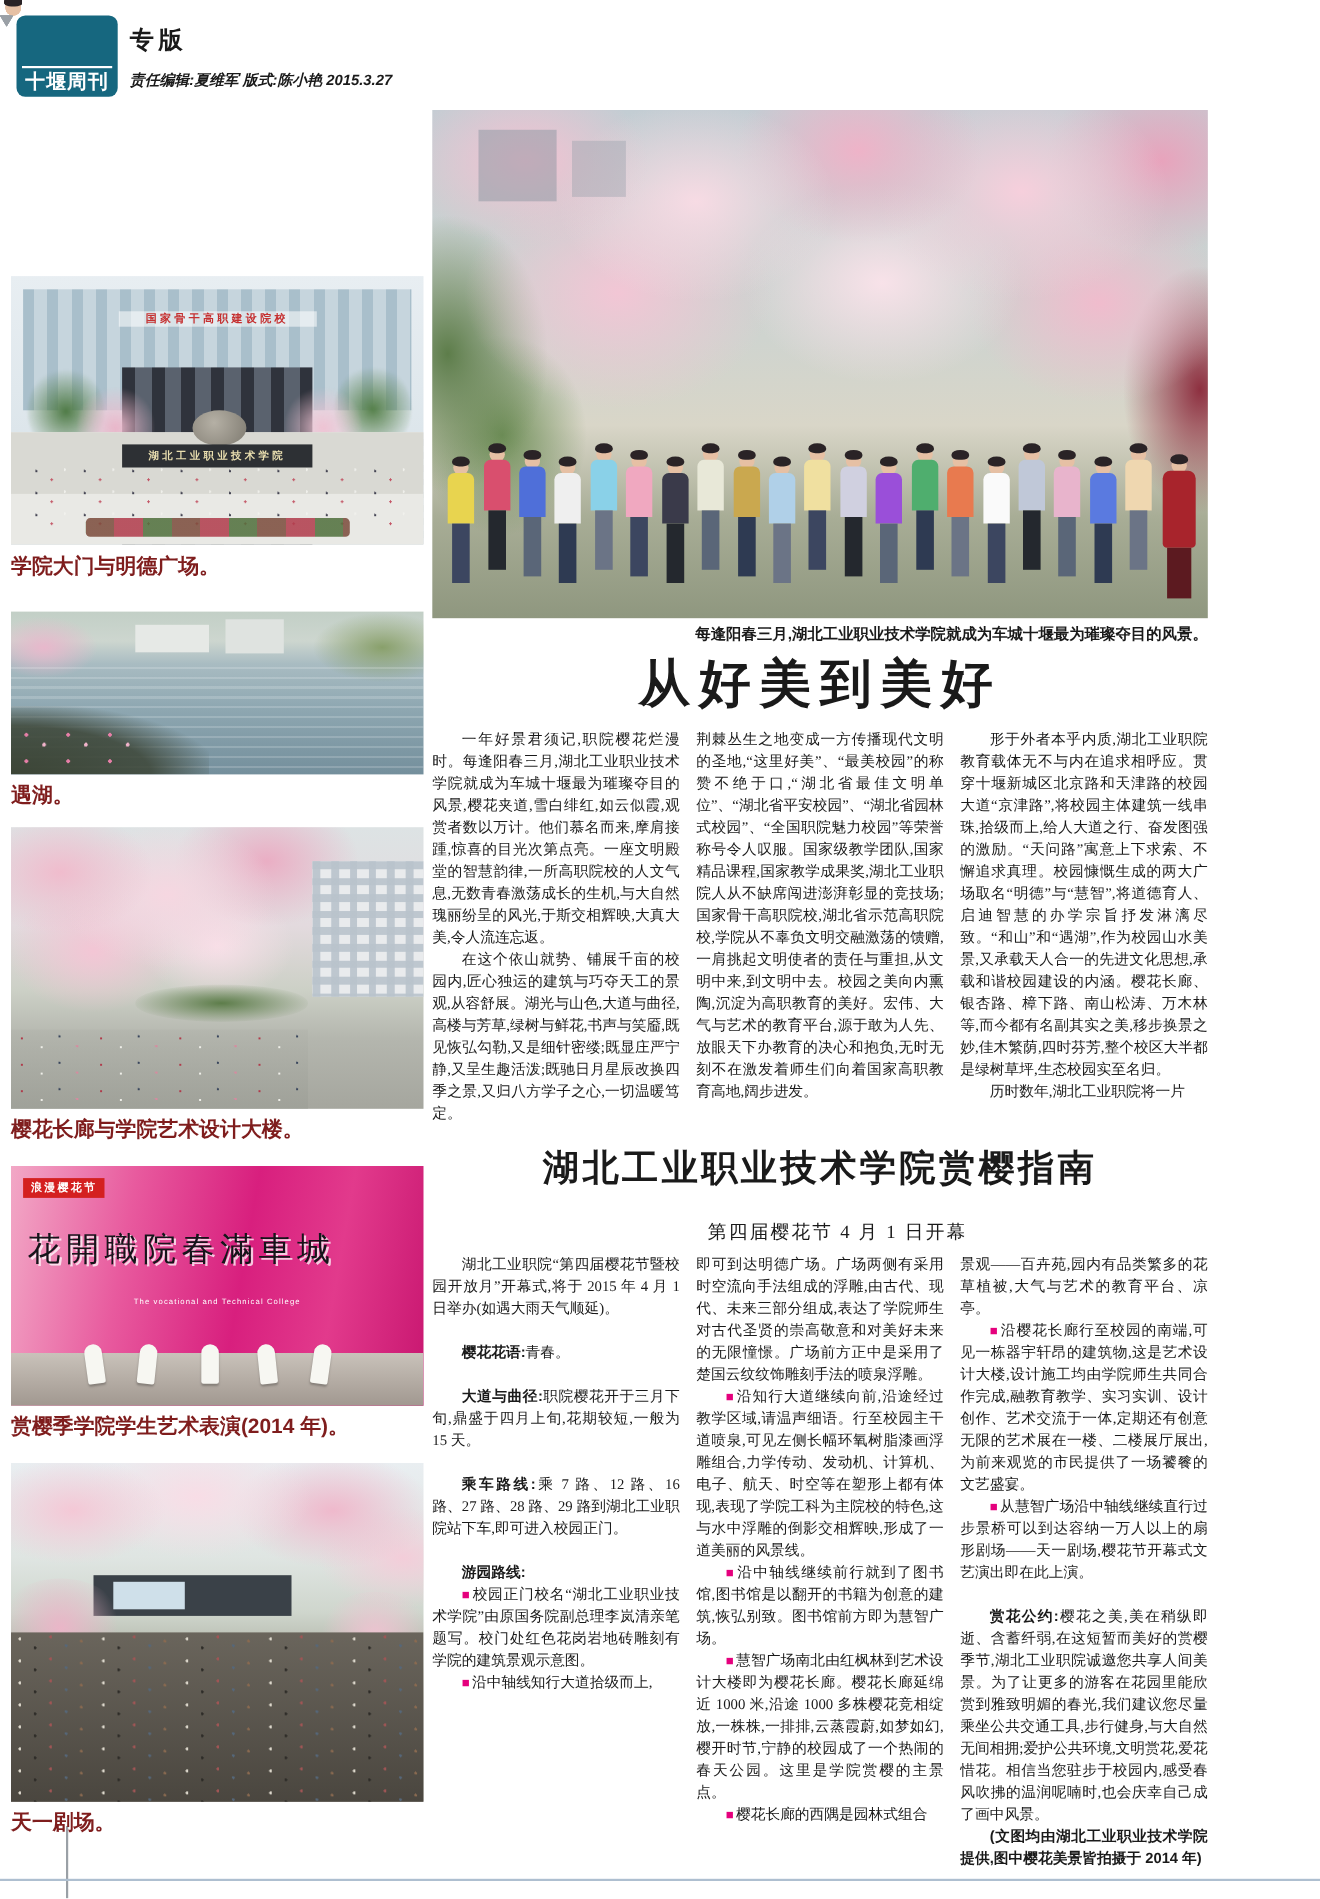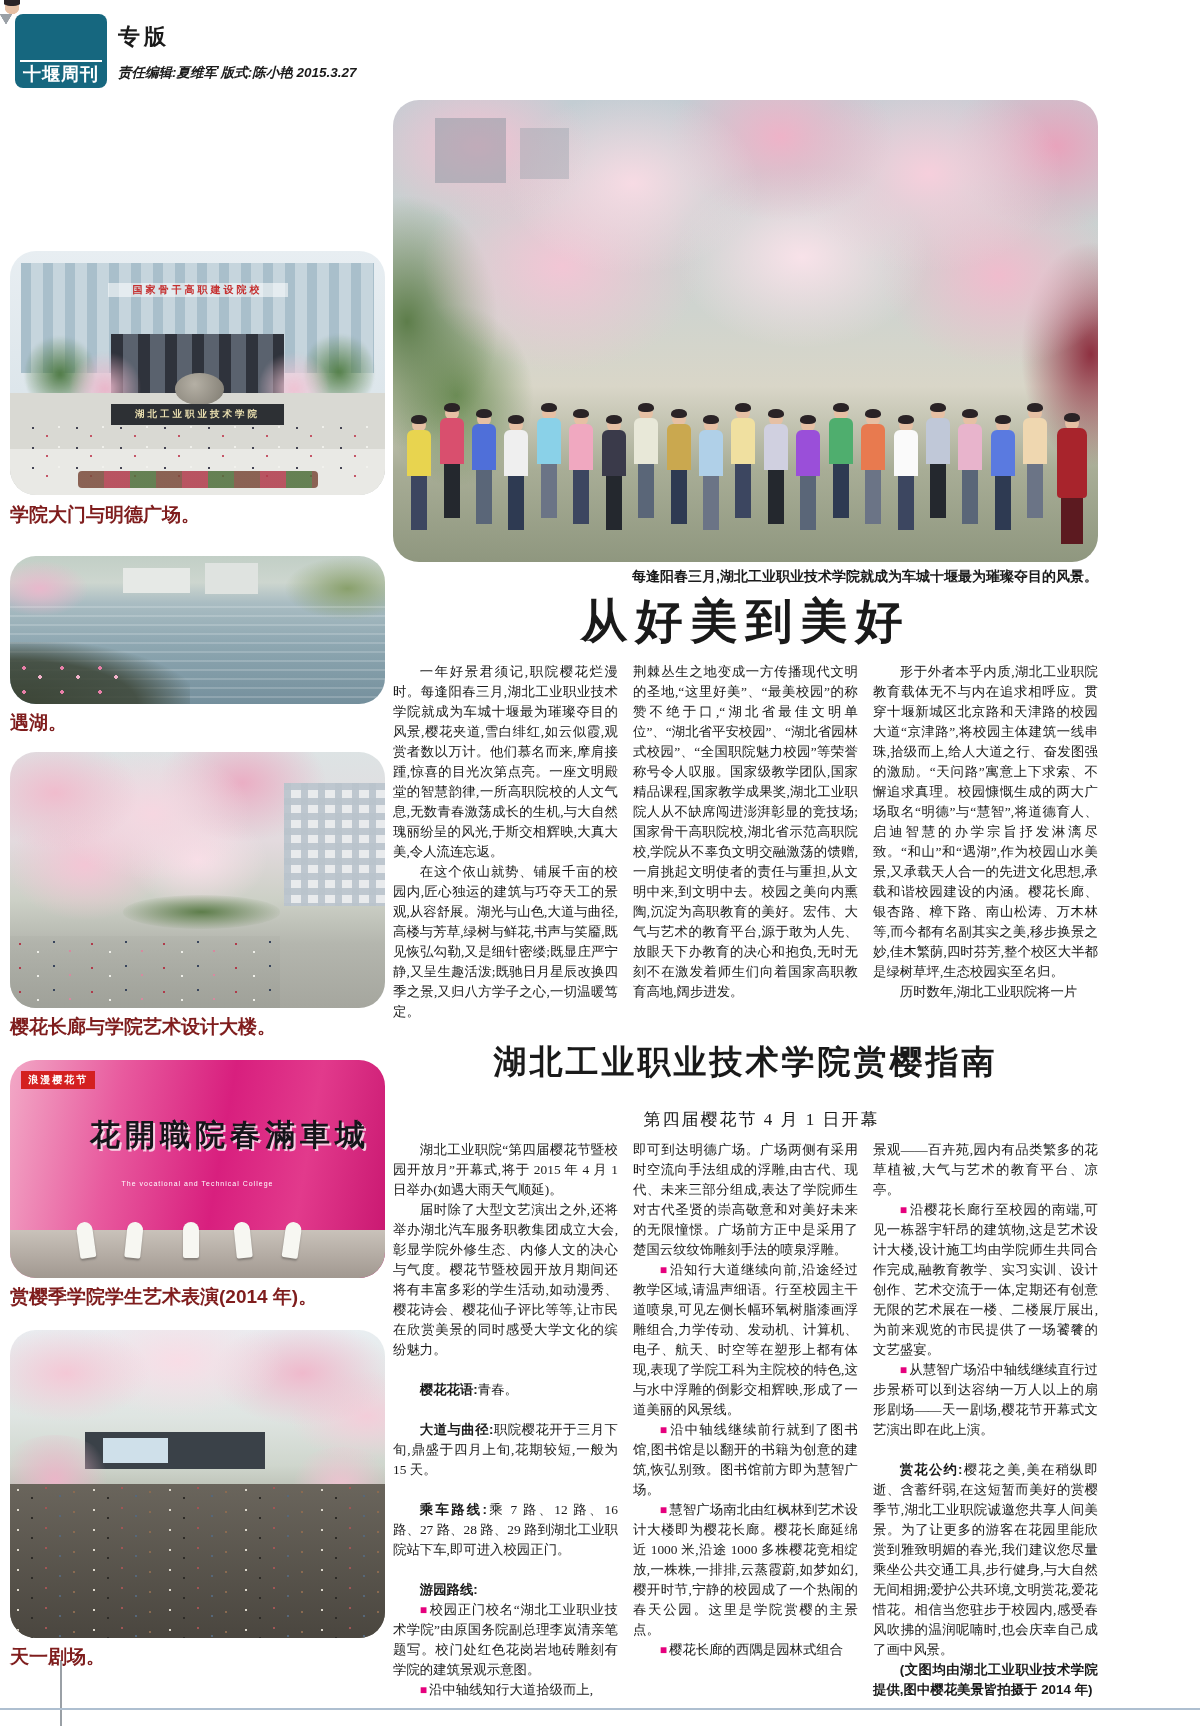--- a/index.html
+++ b/index.html
@@ -20,21 +20,21 @@
   .rail.head::after{content:"";position:absolute;left:-5px;bottom:-10px;
         border:6px solid transparent;border-top:10px solid #9aa0a6;border-bottom:none;}
   .r1{top:88px;height:150px;}
   .r2{top:500px;height:44px;}
   .r3{top:710px;height:30px;}
   .r4{top:1016px;height:32px;}
   .r5{top:1286px;height:32px;}
   .r6{top:1660px;height:66px;}
 
   
-  figure{margin:0;border-radius:26px;}
+  figure{margin:0;}
   .ph{position:absolute;left:10px;width:375px;overflow:hidden;background:#dfe5e8;}
   .ph *{position:absolute;}
   .cap{position:absolute;left:10px;width:375px;text-align:left;font-family:"Liberation Sans",sans-serif;
        font-weight:bold;font-size:19px;color:#7f1d1d;}
 
   
   .ph1{top:251px;height:244px;background:linear-gradient(180deg,#e8eef2 0%,#d5e0e6 100%);}
   .ph1-bld{left:3%;right:3%;top:5%;height:45%;
      background:repeating-linear-gradient(90deg,#a9bfcb 0 10px,#c6d5dd 10px 22px);}
   .ph1-gate{left:27%;right:27%;top:34%;bottom:0;
@@ -97,21 +97,21 @@
        radial-gradient(circle 3px at 44px 6px,#38455c 35%,transparent 40%),
        radial-gradient(circle 3px at 60px 15px,#d8899f 35%,transparent 40%),
        linear-gradient(rgba(178,180,172,.6),rgba(158,160,152,.8));
      background-size:72px 24px,72px 24px,72px 24px,72px 24px,100% 100%;}
 
   
   .ph4{top:1060px;height:218px;
      background:linear-gradient(100deg,#f2a8c6 0%,#e85a9e 28%,#d81f7e 55%,#e23a8c 76%,#c81670 100%);}
   .ph4-fest{left:3%;top:5%;background:#d42020;color:#fff;font-size:10px;font-weight:bold;
      font-family:"Liberation Sans",sans-serif;padding:2px 7px;letter-spacing:2px;}
-  .ph4-title{left:4%;top:25%;width:92%;text-align:right;font-size:30px;font-weight:bold;color:#15151a;
+  .ph4-title{left:4%;top:25%;width:92%;text-align:left;font-size:30px;font-weight:normal;color:#15151a;
      letter-spacing:5px;text-shadow:2px 2px 0 rgba(255,255,255,.75);}
   .ph4-en{left:0;top:55%;width:100%;text-align:center;font-size:7px;color:#fff;letter-spacing:1px;
      font-family:"Liberation Sans",sans-serif;}
   .ph4-stage{left:0;right:0;bottom:0;height:22%;background:linear-gradient(#c9c2ba,#a19890);}
   .dancer{bottom:9%;width:16px;height:36px;background:#f7f7f2;border-radius:8px 8px 2px 2px;
      box-shadow:0 2px 2px rgba(0,0,0,.25);}
   .d1{left:18%;transform:rotate(-8deg);} .d2{left:31%;transform:rotate(6deg);}
   .d3{left:46%;} .d4{left:60%;transform:rotate(-6deg);} .d5{left:73%;transform:rotate(8deg);}
 
   
@@ -394,21 +394,20 @@
       <p class="jp">形于外者本乎内质,湖北工业职院教育载体无不与内在追求相呼应。贯穿十堰新城区北京路和天津路的校园大道“京津路”,将校园主体建筑一线串珠,拾级而上,给人大道之行、奋发图强的激励。“天问路”寓意上下求索、不懈追求真理。校园慷慨生成的两大广场取名“明德”与“慧智”,将道德育人、启迪智慧的办学宗旨抒发淋漓尽致。“和山”和“遇湖”,作为校园山水美景,又承载天人合一的先进文化思想,承载和谐校园建设的内涵。樱花长廊、银杏路、樟下路、南山松涛、万木林等,而今都有名副其实之美,移步换景之妙,佳木繁荫,四时芬芳,整个校区大半都是绿树草坪,生态校园实至名归。</p>
       <p class="jp">历时数年,湖北工业职院将一片</p>
     </div>
   </div>
 
   <h2 class="g-title">湖北工业职业技术学院赏樱指南</h2>
   <div class="g-sub">第四届樱花节 4 月 1 日开幕</div>
   <div class="cols g-cols">
     <div class="col">
       <p class="jp">湖北工业职院“第四届樱花节暨校园开放月”开幕式,将于 2015 年 4 月 1 日举办(如遇大雨天气顺延)。</p>
-      <p class="jp">届时除了大型文艺演出之外,还将举办湖北汽车服务职教集团成立大会,彰显学院外修生态、内修人文的决心与气度。樱花节暨校园开放月期间还将有丰富多彩的学生活动,如动漫秀、樱花诗会、樱花仙子评比等等,让市民在欣赏美景的同时感受大学文化的缤纷魅力。</p>
       <p class="jp gap"><span class="lbl">樱花花语:</span><span>青春。</span></p>
       <p class="jp gap"><span class="lbl">大道与曲径:</span><span>职院樱花开于三月下旬,鼎盛于四月上旬,花期较短,一般为 15 天。</span></p>
       <p class="jp gap"><span class="lbl">乘车路线:</span><span>乘 7 路、12 路、16 路、27 路、28 路、29 路到湖北工业职院站下车,即可进入校园正门。</span></p>
       <p class="jp gap"><span class="lbl">游园路线:</span></p>
       <p class="jp"><span class="bullet">■</span><span>校园正门校名“湖北工业职业技术学院”由原国务院副总理李岚清亲笔题写。校门处红色花岗岩地砖雕刻有学院的建筑景观示意图。</span></p>
       <p class="jp"><span class="bullet">■</span><span>沿中轴线知行大道拾级而上,</span></p>
     </div>
     <div class="col">
       <p class="jp noind">即可到达明德广场。广场两侧有采用时空流向手法组成的浮雕,由古代、现代、未来三部分组成,表达了学院师生对古代圣贤的崇高敬意和对美好未来的无限憧憬。广场前方正中是采用了楚国云纹纹饰雕刻手法的喷泉浮雕。</p>
       <p class="jp"><span class="bullet">■</span><span>沿知行大道继续向前,沿途经过教学区域,请温声细语。行至校园主干道喷泉,可见左侧长幅环氧树脂漆画浮雕组合,力学传动、发动机、计算机、电子、航天、时空等在塑形上都有体现,表现了学院工科为主院校的特色,这与水中浮雕的倒影交相辉映,形成了一道美丽的风景线。</span></p>

